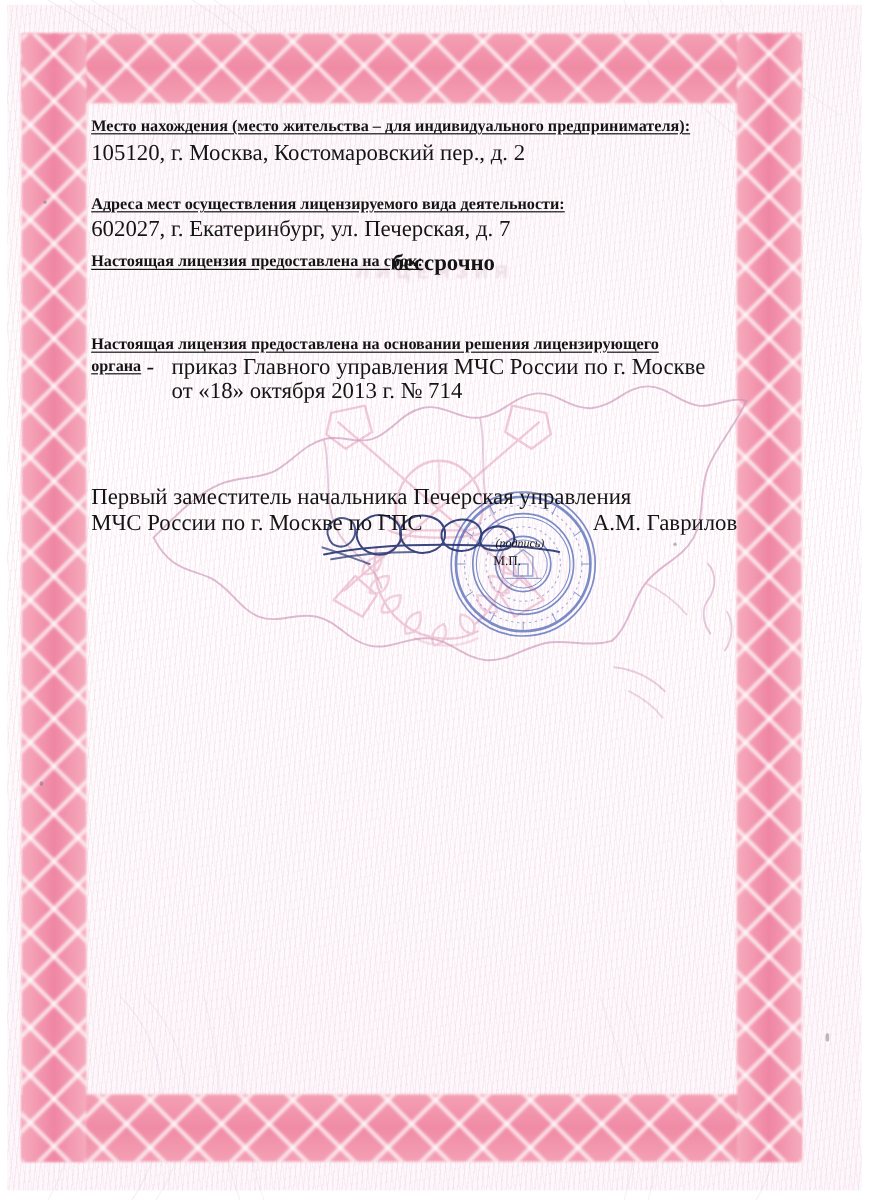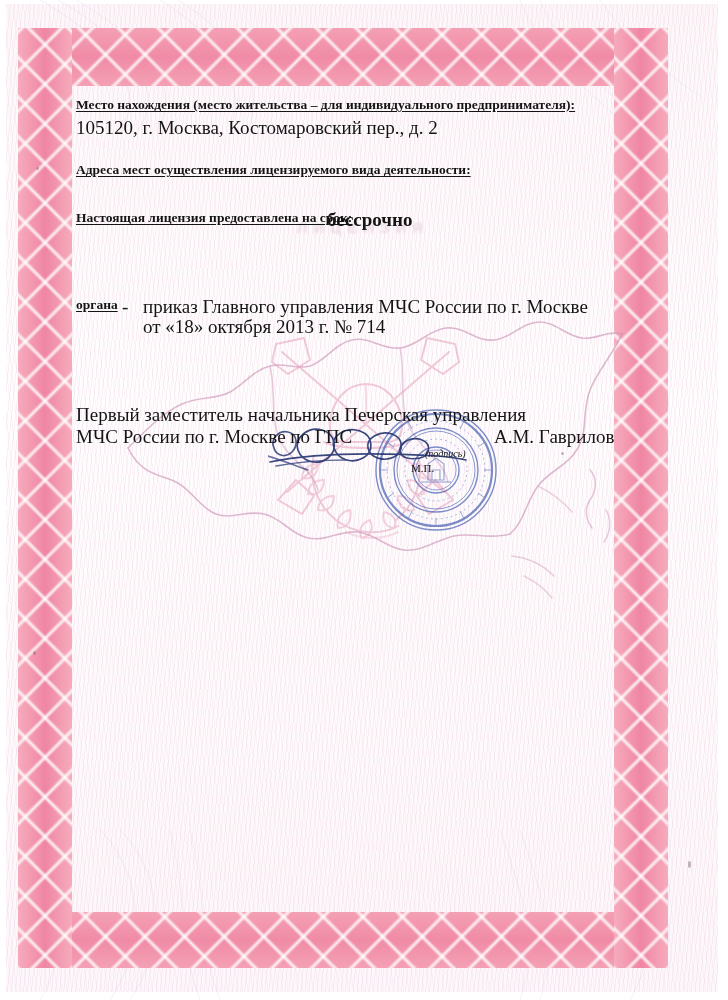--- a/index.html
+++ b/index.html
@@ -151,21 +151,21 @@
   .r3-lbl { left: 76px;  top: 210px; }
   .r3-val { left: 327px; top: 209px; }
   .r4-lbl { left: 76px;  top: 279px; width: 540px; white-space: nowrap; }
   .r4-lbl2{ left: 76px;  top: 297px; text-align: center; }
   .r4-v1  { left: 143px; top: 296px; }
   .r4-v2  { left: 143px; top: 316px; }
 
   .sig-l1 { left: 76px;  top: 404px; }
   .sig-l2 { left: 76px;  top: 426px; }
   .sig-nm { left: 494px; top: 426px; }
-  .sig-cap{ left: 425px; top: 448px; }
+  .sig-cap{ left: 413px; top: 448px; }
   .sig-mp { left: 411px; top: 462px; }
 
   
   .speck { position: absolute; background: rgba(120,100,110,.45); border-radius: 50%; }
 </style>
 </head>
 <body>
 
 <div class="page">
 
@@ -315,24 +315,26 @@
       <path d="M2,44 C40,36 100,34 170,38 C180,39 190,40 198,42"></path>
       <path d="M8,48 C30,44 54,42 78,42" opacity=".8"></path>
       <path d="M0,38 C14,42 28,48 40,52" opacity=".75"></path>
     </g>
   </svg>
 
   <div class="txt lbl r1-lbl">Место нахождения (место жительства – для индивидуального предпринимателя):</div>
   <div class="txt val r1-val">105120, г. Москва, Костомаровский пер., д. 2</div>
 
   <div class="txt lbl r2-lbl">Адреса мест осуществления лицензируемого вида деятельности:</div>
+  <div class="txt val r2-val">602027, г. Екатеринбург, ул. Печерская, д. 7</div>
 
   <div class="txt lbl r3-lbl">Настоящая лицензия предоставлена на срок:</div>
   <div class="txt val-b r3-val">бессрочно</div>
 
+  <div class="txt lbl r4-lbl">Настоящая  лицензия  предоставлена на  основании  решения лицензирующего</div>
   <div class="txt lbl r4-lbl2">органа</div>
   <div class="txt val" style="left:122px; top:296px;">-</div>
   <div class="txt val r4-v1">приказ Главного управления МЧС России по г. Москве</div>
   <div class="txt val r4-v2">от «18» октября 2013 г. № 714</div>
 
   <div class="txt val sig-l1">Первый заместитель начальника Печерская управления</div>
   <div class="txt val sig-l2">МЧС России по г. Москве по ГПС</div>
   <div class="txt val sig-nm">А.М. Гаврилов</div>
   <div class="txt small sig-cap">(подпись)</div>
   <div class="txt mid sig-mp">М.П.</div>

